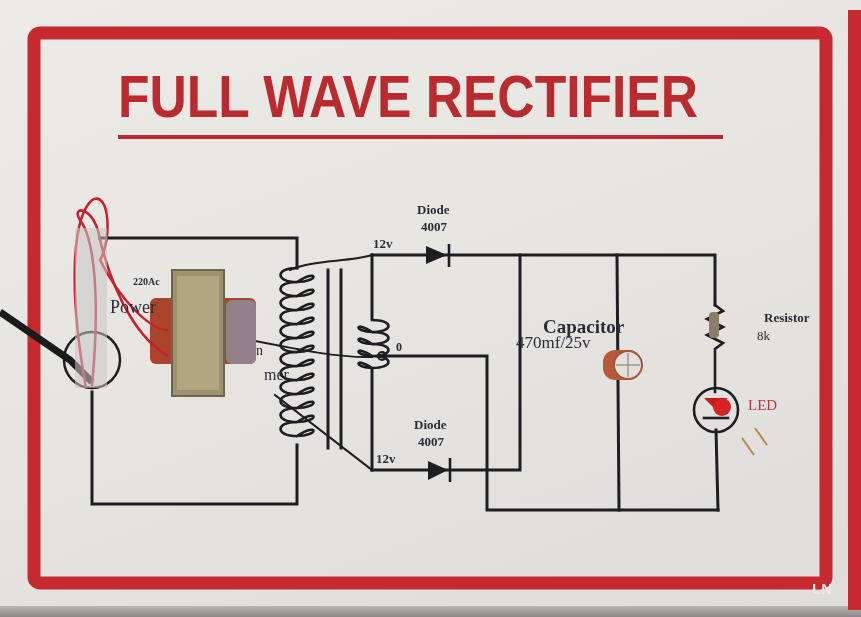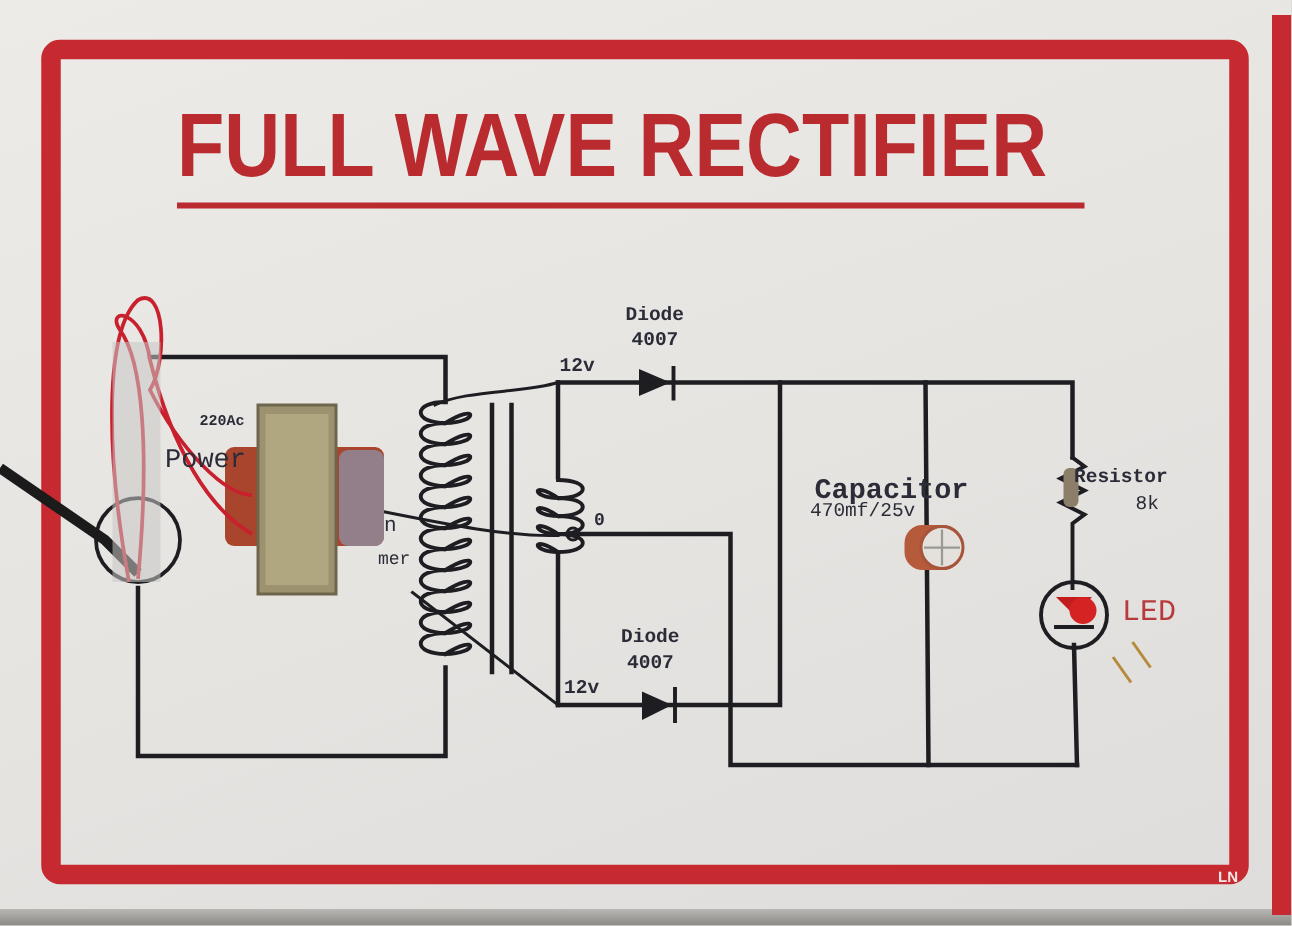--- a/index.html
+++ b/index.html
@@ -17,24 +17,24 @@
       position: absolute; left: 0; top: 606px; width: 861px; height: 11px;
       background: linear-gradient(#b8b7b3, #8a8985);
     }
     svg { position: absolute; left: 0; top: 0; }
     .title {
       position: absolute; left: 118px; top: 64px; width: 606px;
       text-align: center; font-weight: bold; font-size: 60px; line-height: 66px;
       color: #b92b2e; letter-spacing: 0px;
       transform: scaleX(0.86); transform-origin: left center; white-space: nowrap;
     }
-    .lbl { position: absolute; font-family: Liberation Mono, monospace; color: #2c2c38; white-space: nowrap; }
+    .lbl { position: absolute; font-family: Liberation Serif, serif; color: #2c2c38; white-space: nowrap; }
     .b { font-weight: bold; }
-    .led-lbl { color: #b93a3c; font-size: 20px; }
-    .footer-mark { position: absolute; left: 812px; top: 580px; color: #f5e7e7; font-size: 10px; font-weight: bold; }
+    .led-lbl { color: #b93a3c; font-size: 15px; }
+    .footer-mark { position: absolute; left: 812px; top: 580px; color: #f5e7e7; font-size: 15px; font-weight: bold; }
   </style>
 </head>
 <body>
 
 <div class="board"></div>
 <div class="bottom-shadow"></div>
 
 <svg width="861" height="617" viewBox="0 0 861 617">
 
   <rect x="34" y="33" width="792" height="550" rx="6" fill="none" stroke="#c62a30" stroke-width="13"></rect>
@@ -119,32 +119,32 @@
     <path d="M92,386 C 100,300 95,240 80,220 C 70,205 95,205 100,240 C 115,300 140,340 168,356" stroke="#c8202d" stroke-width="2.5"></path>
     <rect x="75" y="228" width="32" height="160" fill="#c9c6c4" opacity="0.55"></rect>
   </g>
 </svg>
 
 <div class="title">FULL WAVE RECTIFIER</div>
 
 <div class="lbl b" style="left:133px;top:276px;font-size:10px;">220Ac</div>
 <div class="lbl" style="left:110px;top:297px;font-size:18px;">Power</div>
 <div class="lbl" style="left:256px;top:343px;font-size:14px;">n</div>
-<div class="lbl" style="left:252px;top:366px;font-size:12px;">mer</div>
+<div class="lbl" style="left:264px;top:366px;font-size:16px;">mer</div>
 
 <div class="lbl b" style="left:373px;top:236px;font-size:13px;">12v</div>
 <div class="lbl b" style="left:396px;top:340px;font-size:12px;">0</div>
 <div class="lbl b" style="left:376px;top:451px;font-size:13px;">12v</div>
 
 <div class="lbl b" style="left:417px;top:202px;font-size:13px;">Diode</div>
 <div class="lbl b" style="left:421px;top:219px;font-size:13px;">4007</div>
 <div class="lbl b" style="left:414px;top:417px;font-size:13px;">Diode</div>
 <div class="lbl b" style="left:418px;top:434px;font-size:13px;">4007</div>
 
 <div class="lbl b" style="left:543px;top:316px;font-size:19px;">Capacitor</div>
-<div class="lbl" style="left:540px;top:333px;font-size:13px;">470mf/25v</div>
+<div class="lbl" style="left:516px;top:333px;font-size:17px;">470mf/25v</div>
 
-<div class="lbl b" style="left:696px;top:310px;font-size:13px;padding-left:20px;">Resistor</div>
+<div class="lbl b" style="left:744px;top:310px;font-size:13px;padding-left:20px;">Resistor</div>
 <div class="lbl" style="left:757px;top:328px;font-size:13px;">8k</div>
 
 <div class="lbl led-lbl" style="left:748px;top:397px;">LED</div>
 
 <div class="footer-mark">LN</div>
 
 </body></html>

